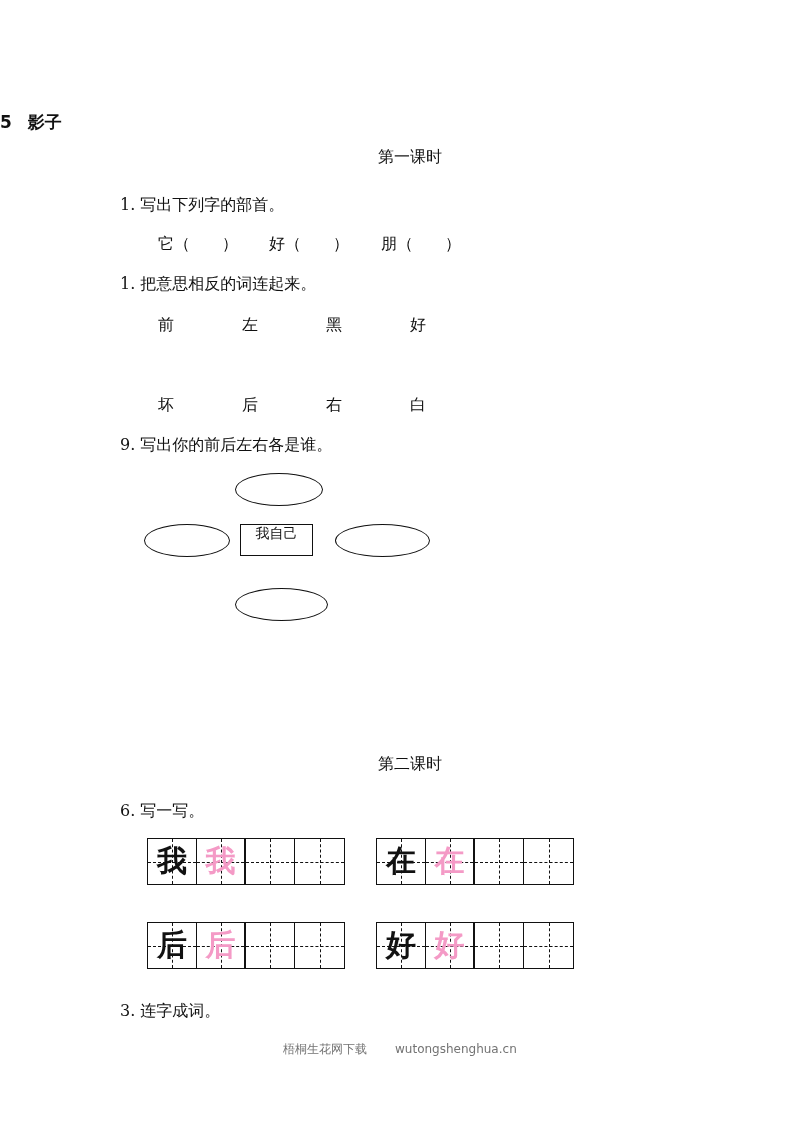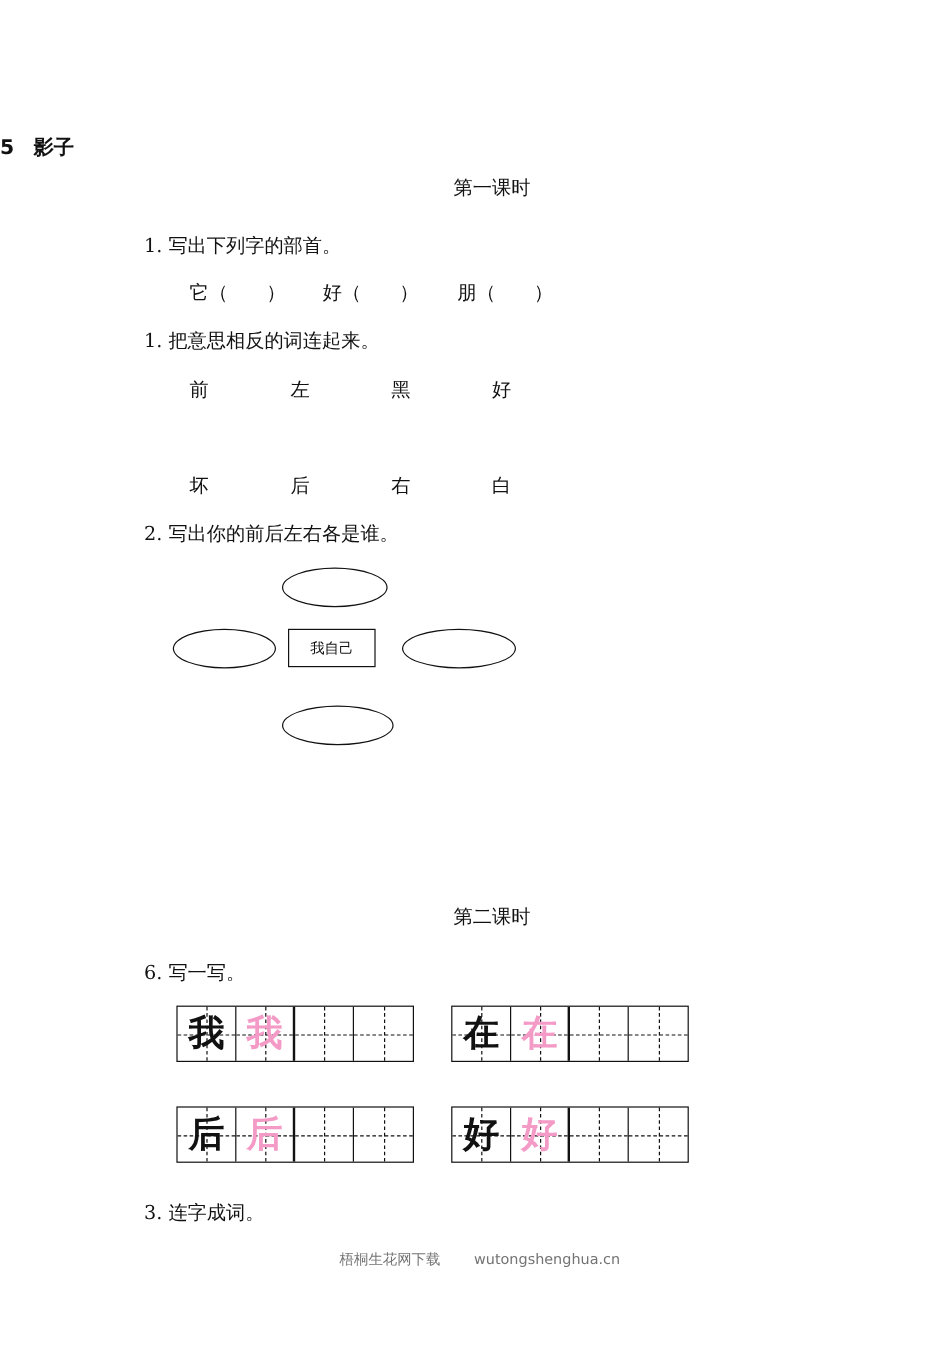--- a/index.html
+++ b/index.html
@@ -7,22 +7,22 @@
       font-family: "DejaVu Serif", "Liberation Serif", serif; color: #111; }
     .abs { position: absolute; white-space: nowrap; }
     .title { left: 0; width: 793px; text-align: left; top: 111px; font-size: 17px; font-weight: bold;
       font-family: "DejaVu Sans", "Liberation Sans", sans-serif; }
     .title .num { margin-right: 16px; }
     .sub { left: 0; width: 820px; text-align: center; font-size: 16px; }
     .q { left: 120px; font-size: 16px; }
     .row { font-size: 16px; }
     .paren { display: inline-block; }
     .ell { position: absolute; border: 1.3px solid #111; border-radius: 50%; box-sizing: border-box; }
-    .mebox { position: absolute; border: 1.3px solid #111; box-sizing: border-box; font-size: 12px;
-      display: flex; align-items: center; justify-content: center; }
+    .mebox { position: absolute; border: 1.3px solid #111; box-sizing: border-box; font-size: 14px;
+      display: flex; align-items: flex-start; justify-content: center; }
     .grid { position: absolute; display: flex; border: 1.5px solid #111; box-sizing: border-box; height: 47px; }
     .cell { position: relative; width: 49px; height: 100%; box-sizing: border-box; border-right: 1.3px solid #111; }
     .cell:last-child { border-right: none; }
     .cell.thick { border-right: 2px solid #111; }
     .cell .h { position: absolute; left: 0; right: 0; top: 50%; border-top: 1.3px dashed #111; }
     .cell .v { position: absolute; top: 0; bottom: 0; left: 50%; border-left: 1.3px dashed #111; }
     .cell .ch { position: absolute; inset: 0; display: flex; align-items: center; justify-content: center;
       font-size: 30px; font-weight: bold; font-family: "DejaVu Sans", "Liberation Sans", sans-serif; z-index: 2; }
     .cell .ch.trace { color: #f49ac6; }
     .footer { top: 1041px; left: 283px; font-size: 12px; font-family: "DejaVu Sans", "Liberation Sans", sans-serif; color: #737373; }
@@ -50,21 +50,21 @@
 <div class="abs q" style="top:274px;">1. 把意思相反的词连起来。</div>
 <div class="abs row" style="top:315px; left:158px;">前</div>
 <div class="abs row" style="top:315px; left:242px;">左</div>
 <div class="abs row" style="top:315px; left:326px;">黑</div>
 <div class="abs row" style="top:315px; left:410px;">好</div>
 <div class="abs row" style="top:395px; left:158px;">坏</div>
 <div class="abs row" style="top:395px; left:242px;">后</div>
 <div class="abs row" style="top:395px; left:326px;">右</div>
 <div class="abs row" style="top:395px; left:410px;">白</div>
 
-<div class="abs q" style="top:435px;">2. 写出你的前后左右各是谁。</div>
+<div class="abs q" style="top:435px;">9. 写出你的前后左右各是谁。</div>
 <div class="ell" style="left:235px; top:473px; width:88px; height:33px;"></div>
 <div class="ell" style="left:144px; top:524px; width:86px; height:33px;"></div>
 <div class="mebox" style="left:240px; top:524px; width:73px; height:32px;">
   <span>我自己</span>
 </div>
 <div class="ell" style="left:335px; top:524px; width:95px; height:33px;"></div>
 <div class="ell" style="left:235px; top:588px; width:93px; height:33px;"></div>
 
 <div class="abs sub" style="top:754px;">第二课时</div>
 <div class="abs q" style="top:801px;">6. 写一写。</div>

